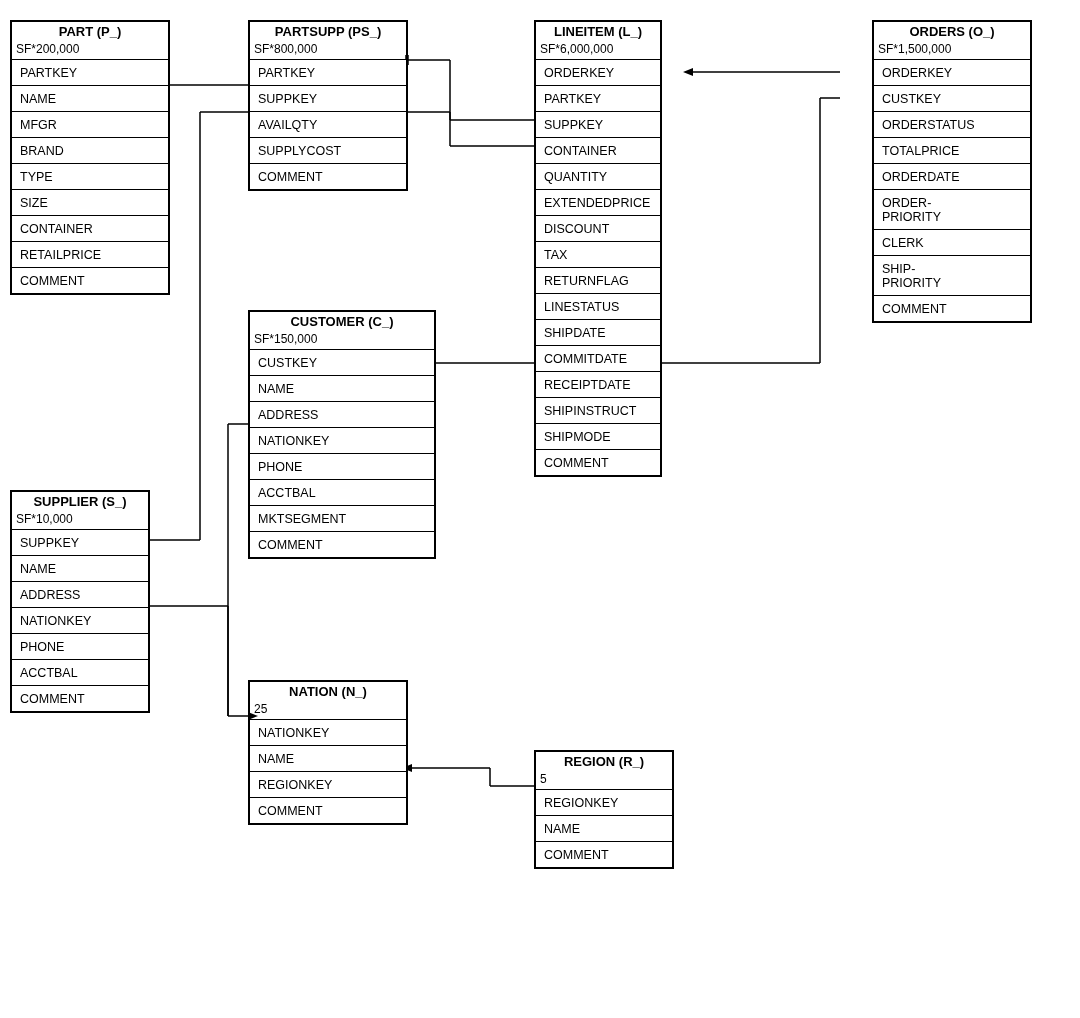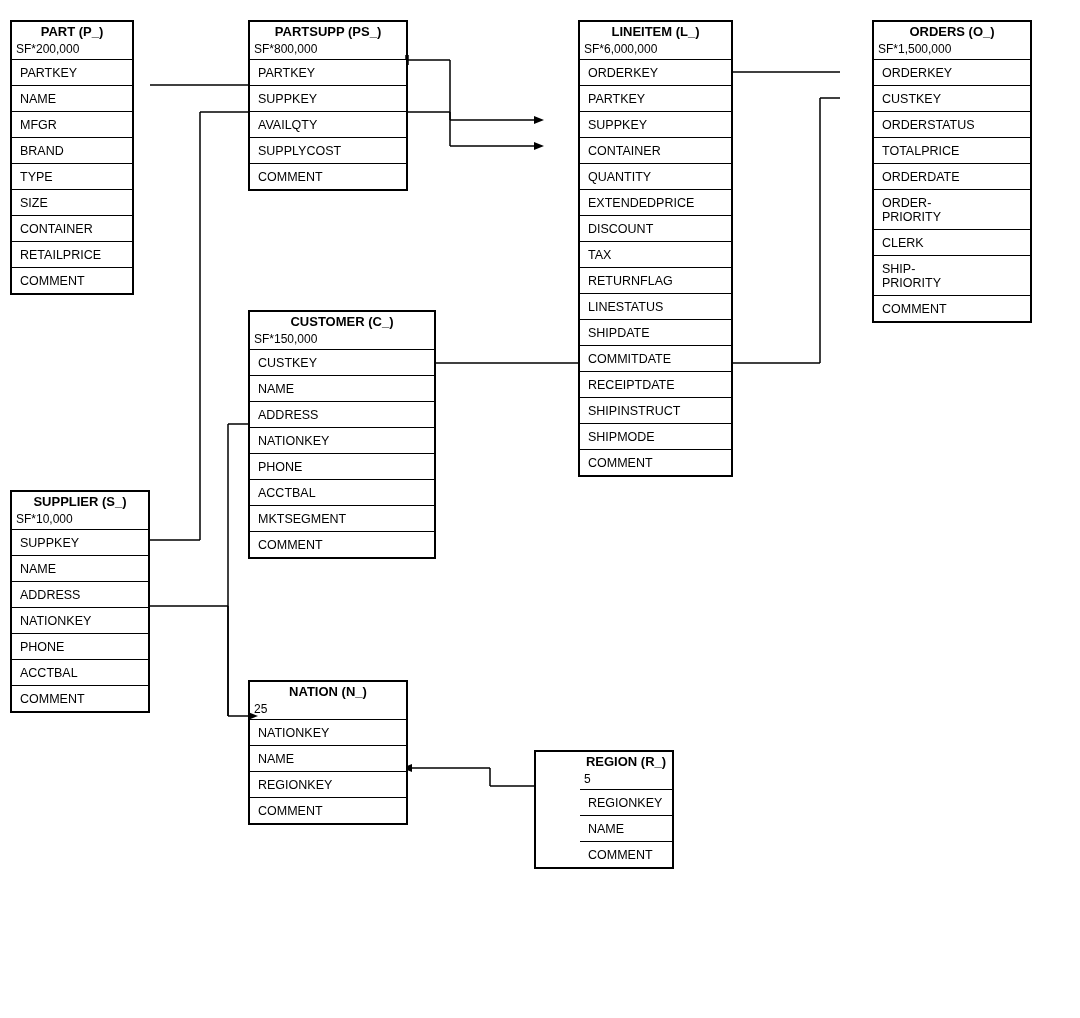--- a/index.html
+++ b/index.html
@@ -108,21 +108,21 @@
 
     <line class="arrow-line" x1="248" y1="424" x2="228" y2="424"></line>
     <line class="arrow-line" x1="228" y1="424" x2="228" y2="716"></line>
 
     <line class="arrow-line" x1="534" y1="786" x2="490" y2="786"></line>
     <line class="arrow-line" x1="490" y1="768" x2="490" y2="786"></line>
     <line class="arrow-line" x1="408" y1="768" x2="490" y2="768"></line>
     <polygon points="412,764 412,772 402,768" fill="#000"></polygon>
   </svg>
 
-  <div class="table-box" style="left:10px; top:20px; width:124px;">
+  <div class="table-box" style="left:10px; top:20px; width:160px;">
     <div class="table-title">PART (P_)</div>
     <div class="table-subtitle">SF*200,000</div>
     <div class="table-field">PARTKEY</div>
     <div class="table-field">NAME</div>
     <div class="table-field">MFGR</div>
     <div class="table-field">BRAND</div>
     <div class="table-field">TYPE</div>
     <div class="table-field">SIZE</div>
     <div class="table-field">CONTAINER</div>
     <div class="table-field">RETAILPRICE</div>
@@ -132,21 +132,21 @@
   <div class="table-box" style="left:248px; top:20px; width:160px;">
     <div class="table-title">PARTSUPP (PS_)</div>
     <div class="table-subtitle">SF*800,000</div>
     <div class="table-field">PARTKEY</div>
     <div class="table-field">SUPPKEY</div>
     <div class="table-field">AVAILQTY</div>
     <div class="table-field">SUPPLYCOST</div>
     <div class="table-field">COMMENT</div>
   </div>
 
-  <div class="table-box" style="left:534px; top:20px; width:155px;margin-left:44px;">
+  <div class="table-box" style="left:534px; top:20px; width:128px;">
     <div class="table-title">LINEITEM (L_)</div>
     <div class="table-subtitle">SF*6,000,000</div>
     <div class="table-field">ORDERKEY</div>
     <div class="table-field">PARTKEY</div>
     <div class="table-field">SUPPKEY</div>
     <div class="table-field">CONTAINER</div>
     <div class="table-field">QUANTITY</div>
     <div class="table-field">EXTENDEDPRICE</div>
     <div class="table-field">DISCOUNT</div>
     <div class="table-field">TAX</div>
@@ -201,21 +201,21 @@
 
   <div class="table-box" style="left:248px; top:680px; width:160px;">
     <div class="table-title">NATION (N_)</div>
     <div class="table-subtitle">25</div>
     <div class="table-field">NATIONKEY</div>
     <div class="table-field">NAME</div>
     <div class="table-field">REGIONKEY</div>
     <div class="table-field">COMMENT</div>
   </div>
 
-  <div class="table-box" style="left:534px; top:750px; width:140px;padding-left:44px;">
+  <div class="table-box" style="left:534px; top:750px; width:140px;">
     <div class="table-title">REGION (R_)</div>
     <div class="table-subtitle">5</div>
     <div class="table-field">REGIONKEY</div>
     <div class="table-field">NAME</div>
     <div class="table-field">COMMENT</div>
   </div>
 
 </div>
 
 </body></html>

